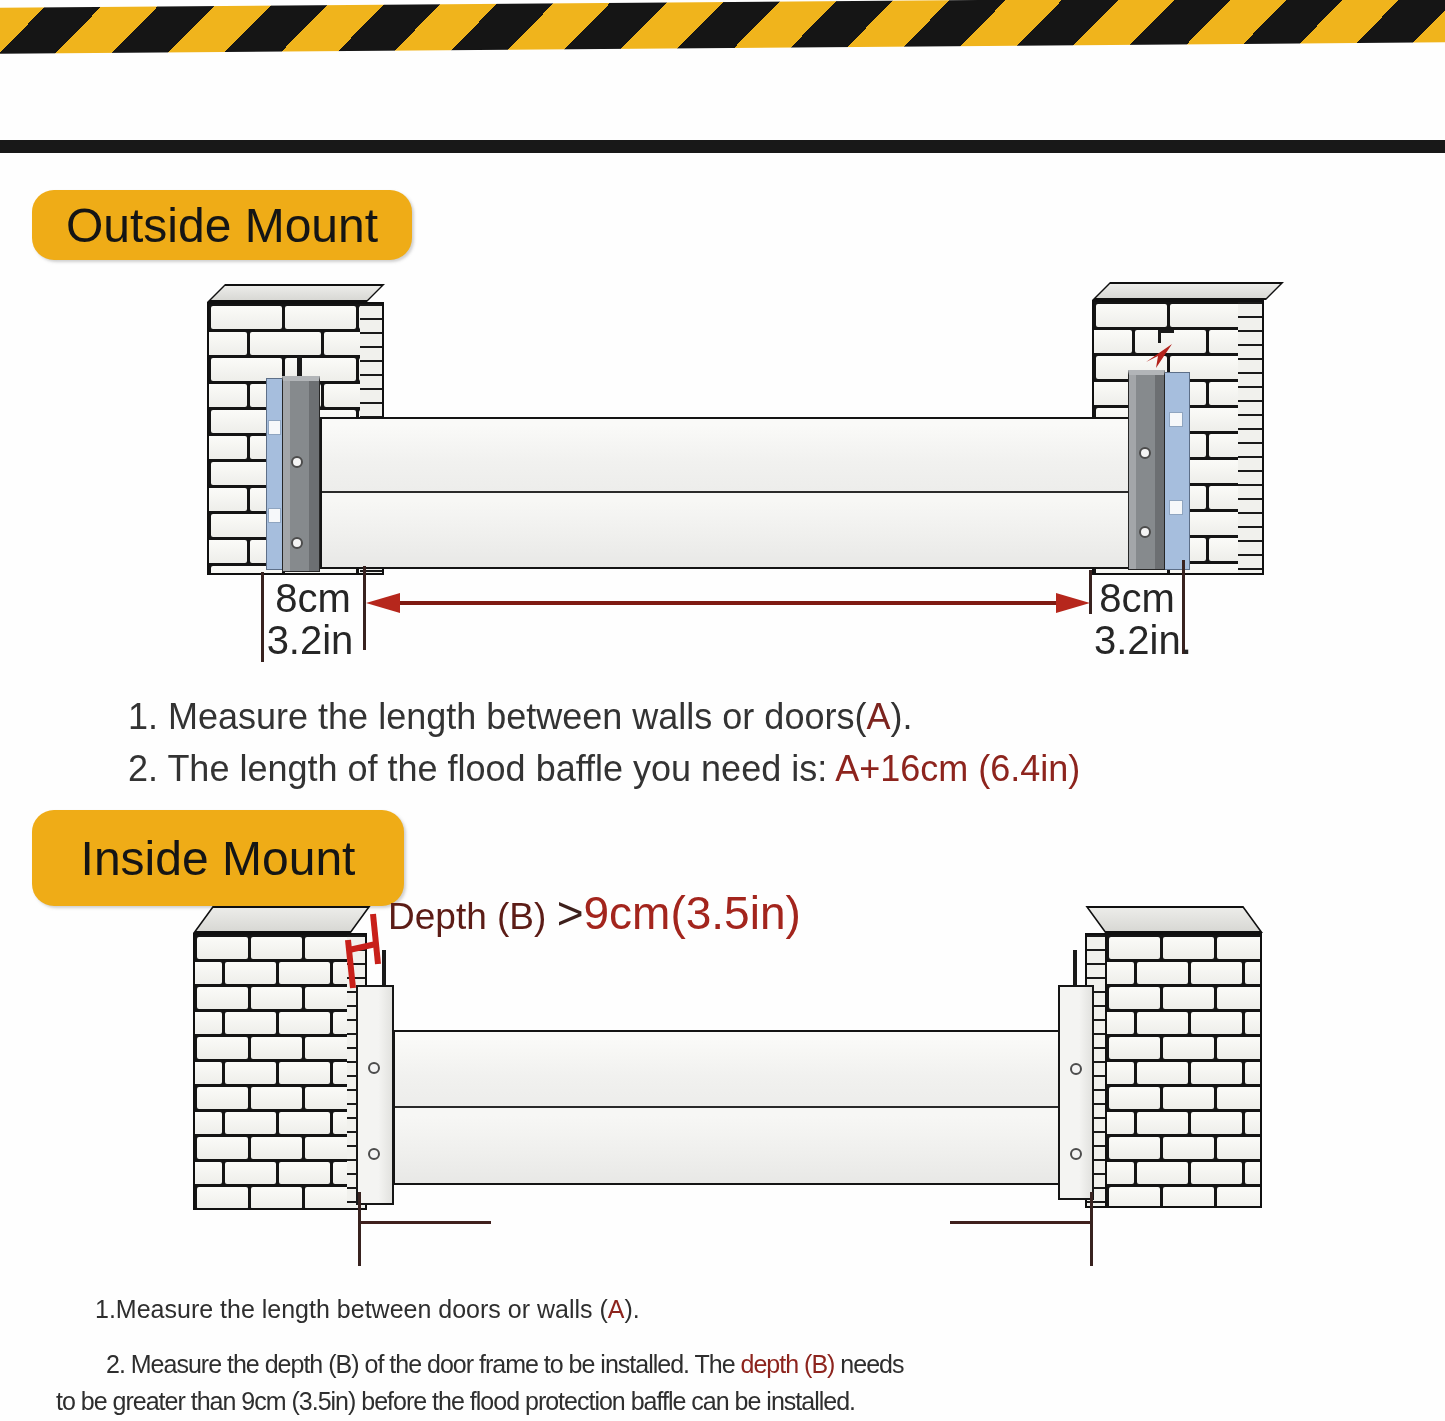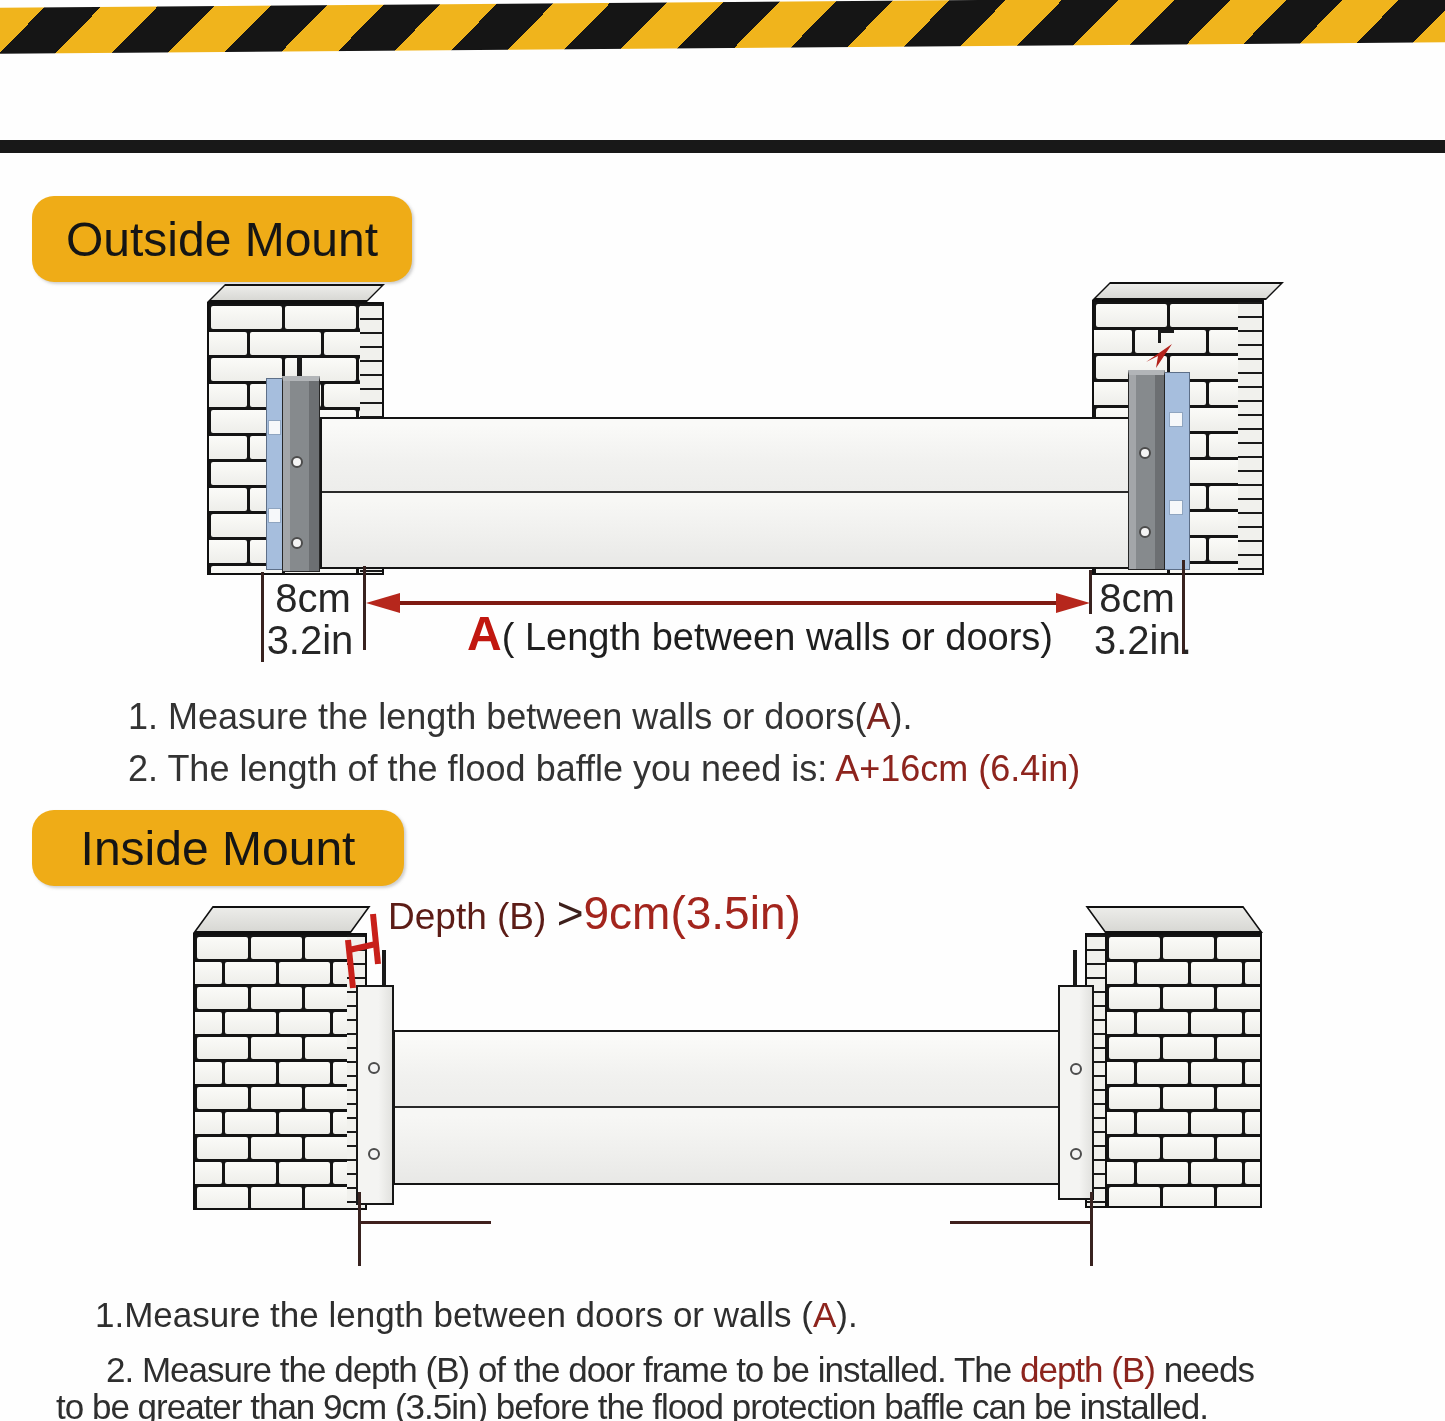--- a/index.html
+++ b/index.html
@@ -57,34 +57,34 @@
   .arrow-label .bigA{font-size:48px;font-weight:bold;color:#c1170f}
   .depth-text{position:absolute;z-index:6;white-space:nowrap}
   .depth-text .d1{font-size:37px;color:#5c1c16}
   .depth-text .d2{font-size:46px;color:#3c201c}
   .depth-text .d3{font-size:46px;color:#a3251d}
   .len-text{position:absolute;z-index:6;font-size:45px;color:#222;text-align:center}
   .len-text .redA{color:#a3251d}
   .steps{position:absolute;z-index:6;font-size:36px;color:#333}
   .steps .maroon{color:#7c241f}
   .steps .red{color:#8d241d}
-  .bsteps{position:absolute;z-index:6;font-size:35px;color:#2e2e2e;white-space:nowrap}
+  .bsteps{position:absolute;z-index:6;font-size:25px;color:#2e2e2e;white-space:nowrap}
   .bsteps.tight{letter-spacing:-1px}
   .bsteps .red{color:#8d241d}
   svg.ann{position:absolute;z-index:7;overflow:visible}
 </style>
 </head>
 <body>
 
 <div class="canvas">
 
   <div class="stripes"></div>
   <div class="banner-bar"></div>
 
-  <div class="badge" style="left:32px;top:196px;width:380px;height:86px">
+  <div class="badge" style="left:32px;top:190px;width:380px;height:70px">
     <span>Outside Mount</span>
   </div>
 
   <div class="slab skL" style="left:207px;top:284px;width:160px;height:18px"></div>
   <div class="brickface" style="left:207px;top:302px;width:157px;height:273px">
       <i style="left:2px;top:2px;width:71px;height:23px"></i>
       <i style="left:76px;top:2px;width:71px;height:23px"></i>
       <i style="left:150px;top:2px;width:71px;height:23px"></i>
       <i style="left:-33px;top:28px;width:71px;height:23px"></i>
       <i style="left:41px;top:28px;width:71px;height:23px"></i>
@@ -182,32 +182,29 @@
   <div class="dim-text" style="left:266px;top:576px;width:94px;text-align:center">8cm</div>
   <div class="dim-text" style="left:260px;top:618px;width:100px;text-align:center">3.2in</div>
   <div class="dim-text" style="left:1094px;top:576px;width:86px;text-align:center">8cm</div>
   <div class="dim-text" style="left:1094px;top:618px;width:92px;text-align:center">3.2in.</div>
 
   <svg class="ann" style="left:366px;top:588px;width:724px;height:30px">
     <line x1="26" y1="15" x2="698" y2="15" stroke="#7e1a12" stroke-width="4"></line>
     <polygon points="0,15 34,5 34,25" fill="#b6271c"></polygon>
     <polygon points="724,15 690,5 690,25" fill="#b6271c"></polygon>
   </svg>
-  <div class="arrow-label" style="left:400px;top:606px;width:720px">
-    <span class="bigA">A</span><span>( Length between walls or doors)</span>
-  </div>
 
   <div class="steps" style="left:128px;top:696px">
     <span>1. Measure the length between walls or doors(</span><span class="maroon">A</span><span>).</span>
   </div>
   <div class="steps" style="left:128px;top:748px">
     <span>2. The length of the flood baffle you need is: </span><span class="red">A+16cm (6.4in)</span>
   </div>
 
-  <div class="badge" style="left:32px;top:810px;width:372px;height:76px">
+  <div class="badge" style="left:32px;top:810px;width:372px;height:96px">
     <span>Inside Mount</span>
   </div>
 
   <div class="slab skL2" style="left:193px;top:906px;width:158px;height:27px"></div>
   <div class="brickface" style="left:193px;top:933px;width:156px;height:277px">
       <i style="left:2px;top:2px;width:51px;height:22px"></i>
       <i style="left:56px;top:2px;width:51px;height:22px"></i>
       <i style="left:110px;top:2px;width:51px;height:22px"></i>
       <i style="left:-24px;top:27px;width:51px;height:22px"></i>
       <i style="left:30px;top:27px;width:51px;height:22px"></i>

